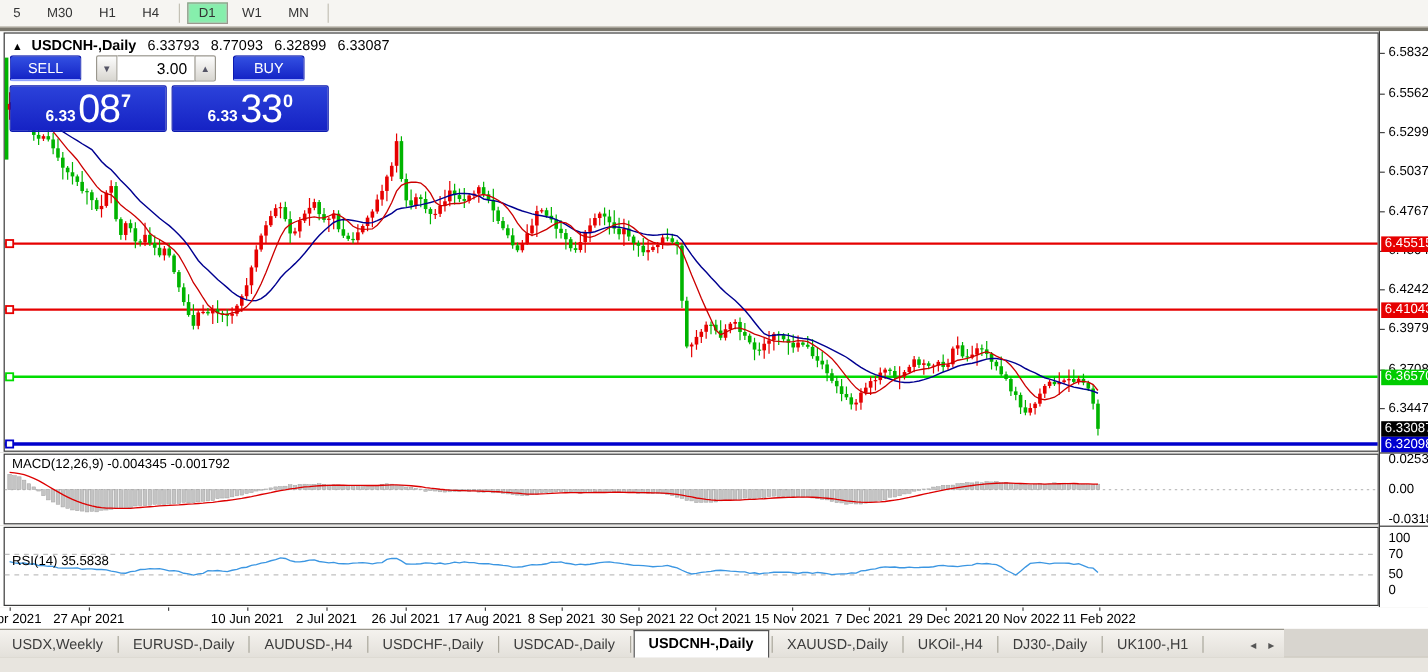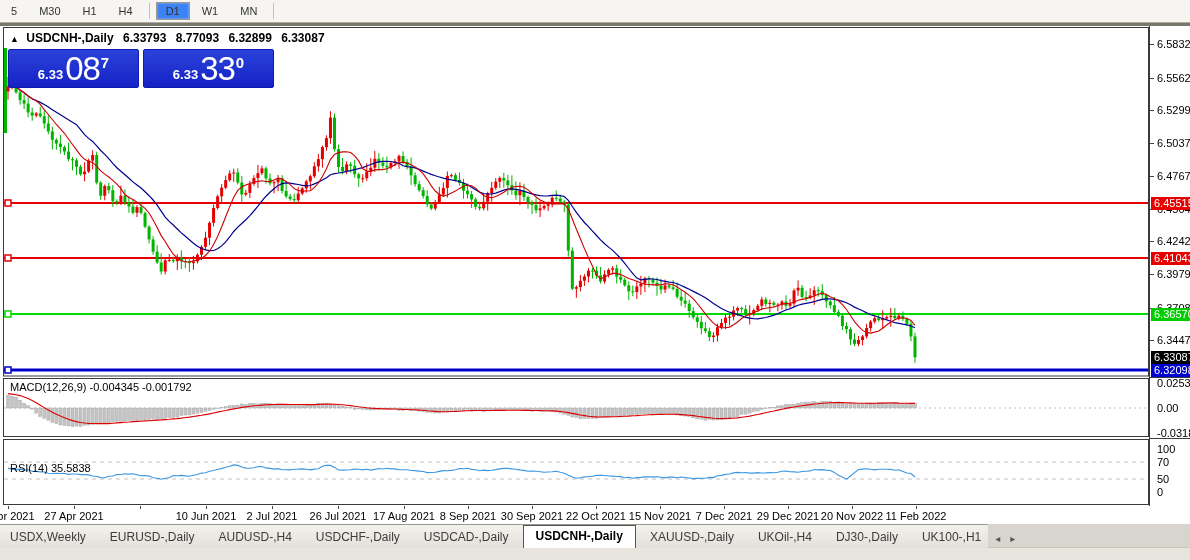--- a/index.html
+++ b/index.html
@@ -2,30 +2,30 @@
 <html><head>
 <meta charset="utf-8">
 <style>
   html,body{margin:0;padding:0;}
   body{width:1190px;height:560px;position:relative;overflow:hidden;
        font-family:"Liberation Sans","DejaVu Sans",sans-serif;background:#d8d5cf;}
   
   #toolbar{position:absolute;left:0;top:0;width:1190px;height:22px;background:#f6f5f2;
            border-bottom:1px solid #aeaba0;display:flex;align-items:center;font-size:11px;color:#333;}
   .tfbtn{padding:2px 9px;margin:0 1px;cursor:default;border:1px solid transparent;}
-  .tfbtn.active{background:#3b82f6;border:1px solid #9b988e;box-shadow:inset 0 0 2px #ccc;}
+  .tfbtn.active{background:#86efac;border:1px solid #9b988e;box-shadow:inset 0 0 2px #ccc;}
   .tbsep{width:1px;height:16px;background:#c4c1b6;margin:0 5px;}
   #chrome-band{position:absolute;left:0;top:23px;width:1190px;height:3px;background:#7a776d;border-bottom:2px solid #d8d5cf;}
   
   svg{position:absolute;left:0;}
   #main-svg{top:26px;}
   #macd-svg{top:377px;}
   #rsi-svg{top:438px;}
   #chart-header{position:absolute;left:10px;top:31px;font-size:12px;font-weight:700;color:#000;z-index:6;letter-spacing:0;}
-  #chart-header .num{font-weight:700;margin-left:6px;}
+  #chart-header .num{font-weight:400;margin-left:6px;}
   #collapse-tri{font-size:9px;margin-right:4px;}
   #macd-label,#rsi-label{position:absolute;left:10px;font-size:11px;color:#000;z-index:6;}
   #macd-label{top:381px;text-align:center;}
   #rsi-label{top:442px;margin-top:20px;}
   
   #price-axis{position:absolute;left:1149px;top:26px;width:41px;height:480px;background:#fff;
               border-left:1px solid #3a3a3a;font-size:11px;color:#000;z-index:4;}
   .axis-sep{position:absolute;left:1149px;width:41px;height:1px;background:#3a3a3a;z-index:5;}
   .ptick{position:absolute;left:7px;white-space:nowrap;}
   .ptickdash{position:absolute;left:0;width:4px;height:1px;background:#444;}
@@ -48,21 +48,21 @@
   .pricebox + .pricebox{margin-left:4px;}
   .pb-small{font-size:13px;font-weight:700;margin:12px 2px 0 0;}
   .pb-big{font-size:33px;font-weight:500;line-height:34px;letter-spacing:-1px;}
   .pb-sup{font-size:15px;font-weight:600;margin:-12px 0 0 1px;}
   
   #date-axis{position:absolute;left:0;top:506px;width:1190px;height:18px;background:#fff;font-size:11px;color:#000;
              overflow:hidden;z-index:4;}
   .dtick{position:absolute;top:4px;transform:translateX(-50%);white-space:nowrap;}
   .dtickdash{position:absolute;top:0;width:1px;height:3px;background:#444;}
   
-  #tabbar{position:absolute;left:0;top:524px;width:988px;height:23px;background:linear-gradient(#f4f2ee,#e3e0da);
+  #tabbar{position:absolute;left:0;top:524px;width:1070px;height:23px;background:linear-gradient(#f4f2ee,#e3e0da);
           border-top:1px solid #9a978c;display:flex;align-items:flex-end;font-size:12px;color:#3c3c3c;z-index:4;}
   .tab{padding:3px 10px 4px 10px;cursor:pointer;white-space:nowrap;}
   .tab.active{background:#fff;border:1px solid #555;border-bottom:none;font-weight:700;color:#000;padding:3px 12px 5px 12px;}
   .tabsep{width:1px;height:14px;background:#aaa79c;margin:0 2px 4px 2px;}
   #tab-arrows{margin-left:auto;margin-right:8px;margin-bottom:4px;color:#555;font-size:10px;display:flex;gap:10px;}
   #tab-arrows span{cursor:pointer;}
   #status-strip{position:absolute;left:0;top:547px;width:1190px;height:13px;background:#e8e5df;border-top:1px solid #c8c5bc;}
 </style>
 </head>
 <body>
@@ -790,20 +790,29 @@
 <div id="chart-header">
   <span id="collapse-tri">▲</span>
   <span>USDCNH-,Daily</span>
   <span class="num">6.33793</span>
   <span class="num">8.77093</span>
   <span class="num">6.32899</span>
   <span class="num">6.33087</span>
 </div>
 
 <div id="trade-widget">
+  <div id="tw-row1">
+    <div class="twbtn">SELL</div>
+    <div id="tw-spin">
+      <div class="spinbtn">▼</div>
+      <input id="tw-volume" value="3.00" style="">
+      <div class="spinbtn">▲</div>
+    </div>
+    <div class="twbtn">BUY</div>
+  </div>
   <div id="tw-row2">
     <div class="pricebox">
       <span class="pb-small">6.33</span>
       <span class="pb-big">08</span>
       <span class="pb-sup">7</span>
     </div>
     <div class="pricebox">
       <span class="pb-small">6.33</span>
       <span class="pb-big">33</span>
       <span class="pb-sup">0</span>

